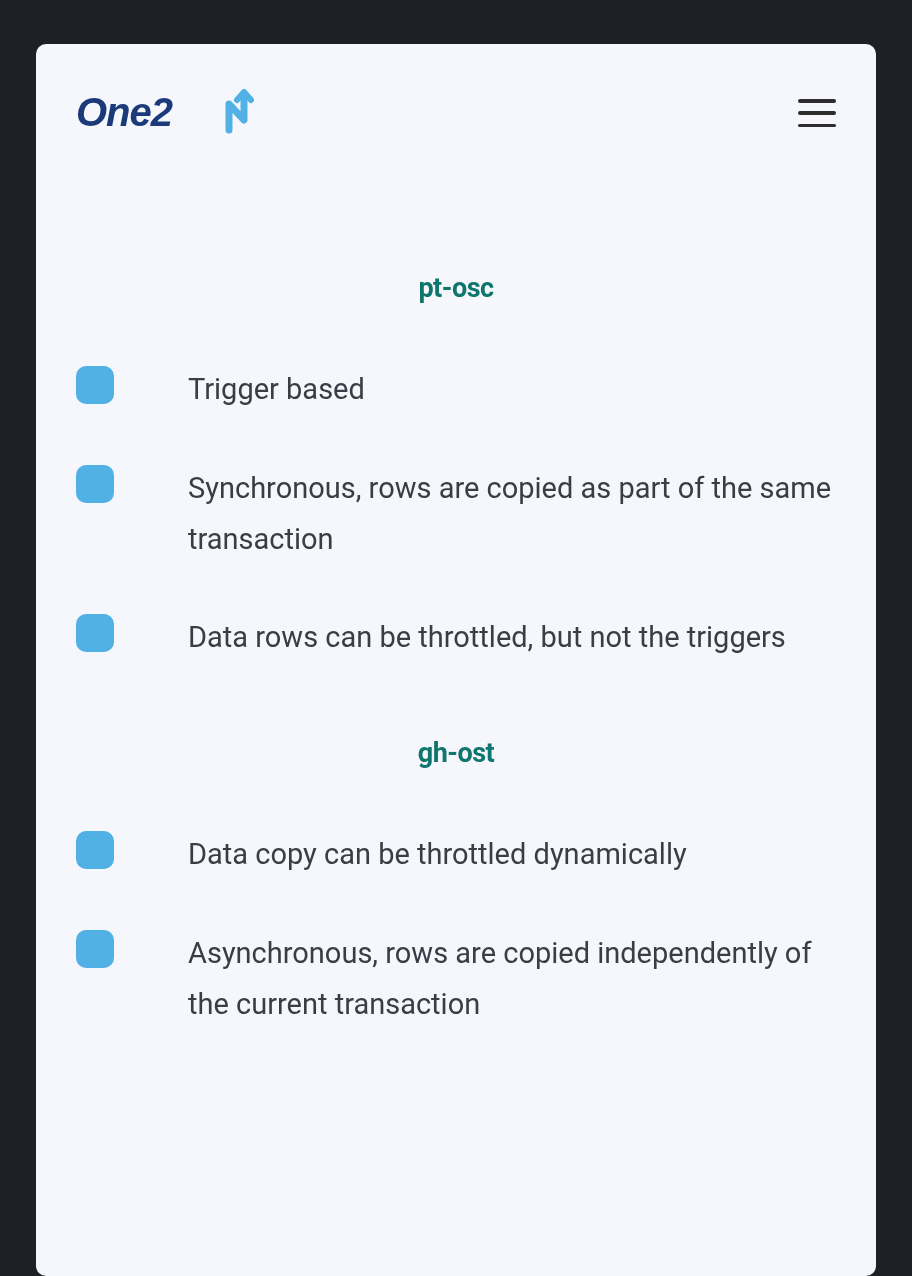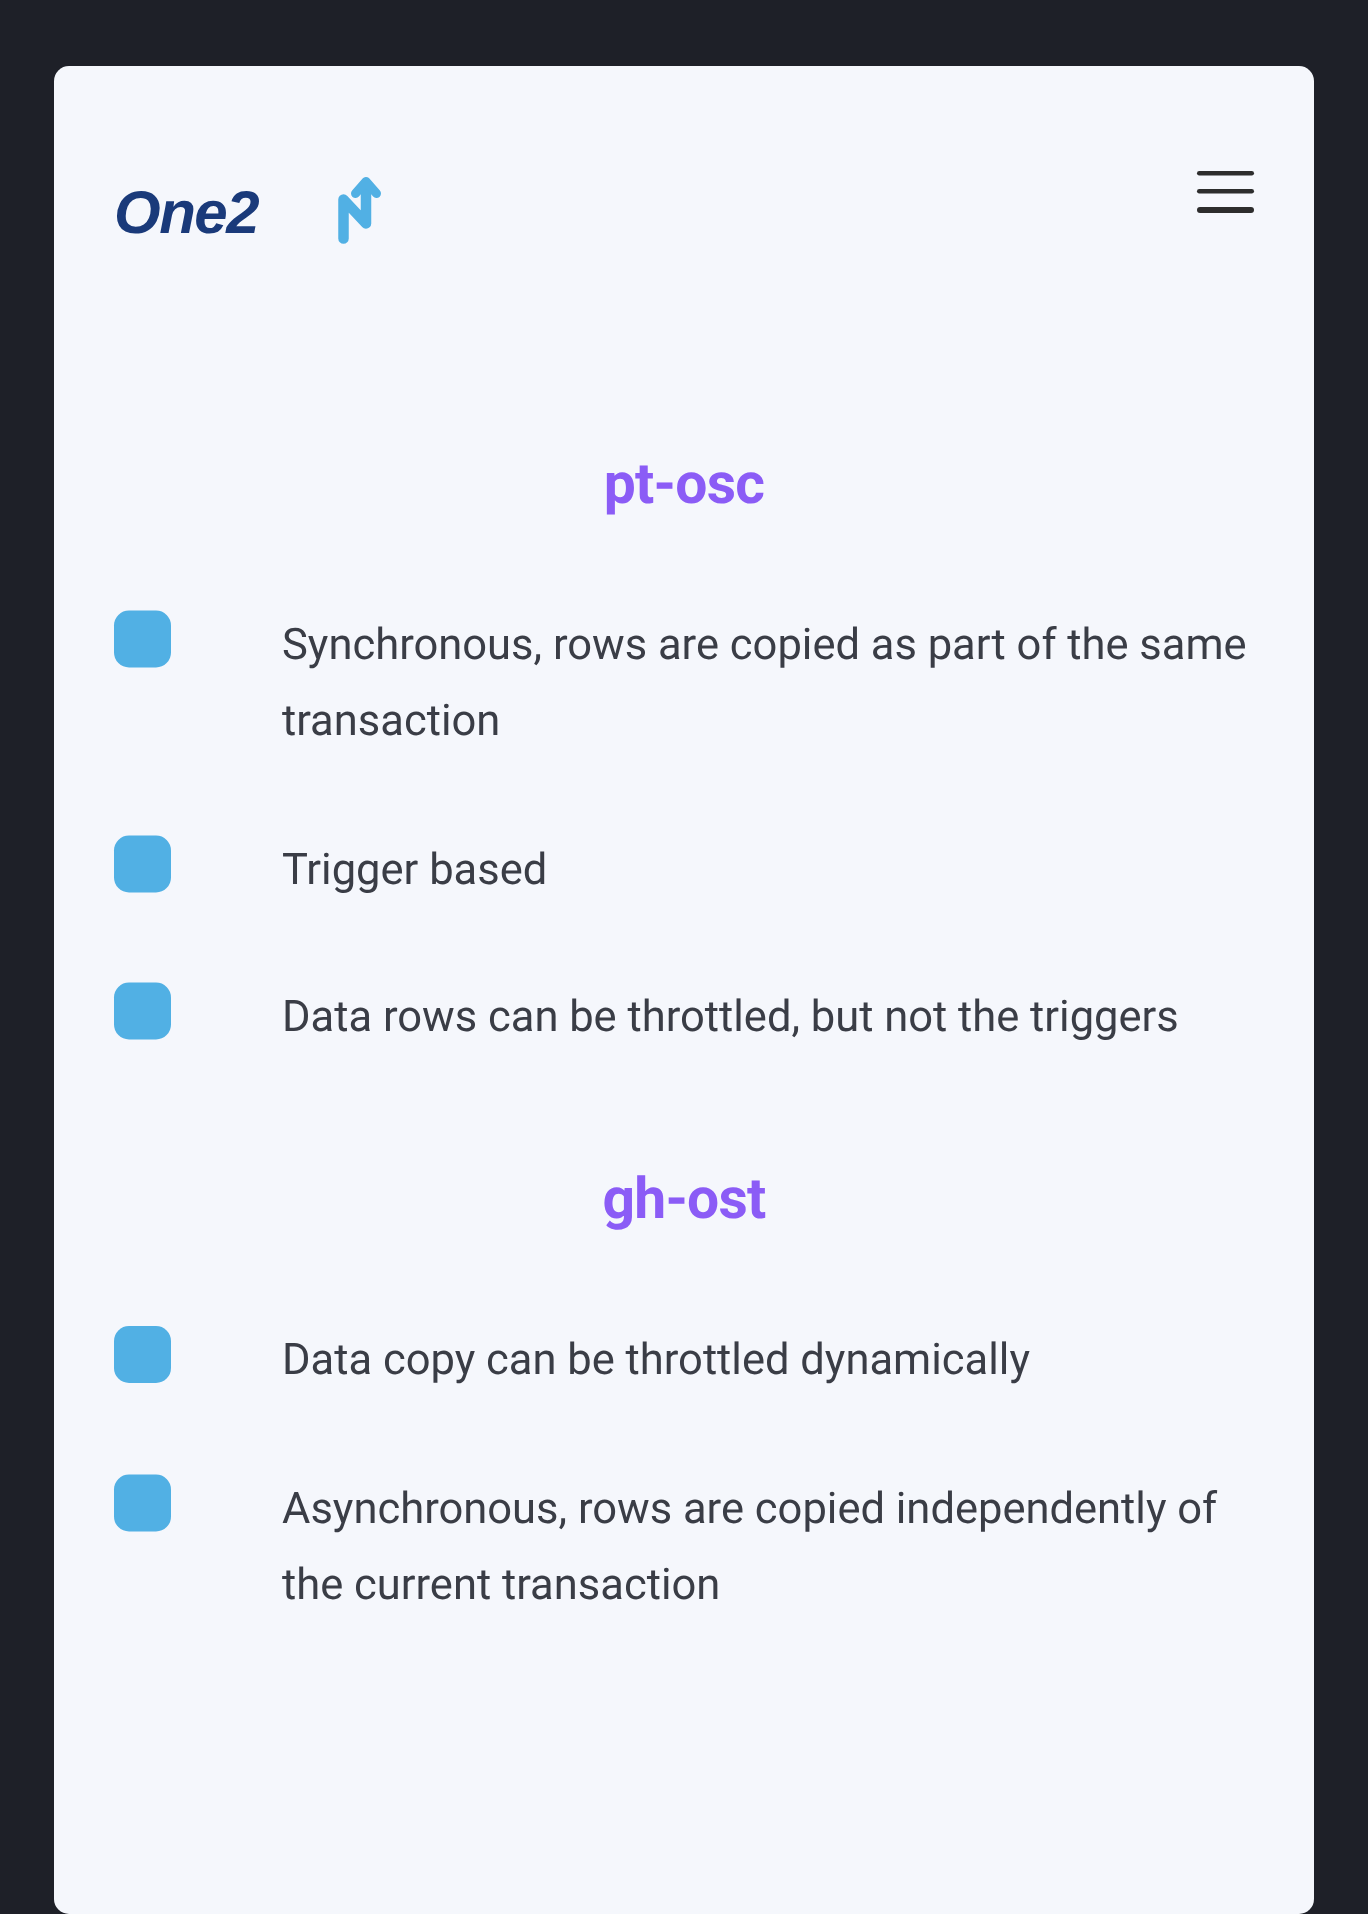--- a/index.html
+++ b/index.html
@@ -24,41 +24,40 @@
     }
     .header {
       display: flex;
       justify-content: space-between;
       align-items: center;
       margin-bottom: 130px;
     }
     .logo {
       display: flex;
       align-items: center;
-      margin-top: 29px;
     }
     .hamburger {
       display: flex;
       flex-direction: column;
       justify-content: space-between;
       width: 38px;
       height: 28px;
       cursor: pointer;
     }
     .hamburger-line {
       height: 3.5px;
       width: 100%;
       background-color: #2d2d2d;
       border-radius: 2px;
     }
     .section-title {
       text-align: center;
-      font-size: 38px;
+      font-size: 27px;
       font-weight: 700;
-      color: #8b5cf6;
+      color: #0f766e;
       margin-bottom: 60px;
       letter-spacing: -0.5px;
     }
     .section-title.second {
       margin-top: 74px;
     }
     .list {
       padding: 0;
     }
     .list-item {
@@ -100,25 +99,25 @@
       <div class="hamburger-line"></div>
       <div class="hamburger-line"></div>
       <div class="hamburger-line"></div>
     </div>
   </div>
 
   <h2 class="section-title">pt-osc</h2>
   <div class="list">
     <div class="list-item">
       <div class="bullet"></div>
-      <div class="item-text">Synchronous, rows are copied as part of the same transaction</div>
+      <div class="item-text">Trigger based</div>
     </div>
     <div class="list-item">
       <div class="bullet"></div>
-      <div class="item-text">Trigger based</div>
+      <div class="item-text">Synchronous, rows are copied as part of the same transaction</div>
     </div>
     <div class="list-item">
       <div class="bullet"></div>
       <div class="item-text">Data rows can be throttled, but not the triggers</div>
     </div>
   </div>
 
   <h2 class="section-title second">gh-ost</h2>
   <div class="list">
     <div class="list-item">

